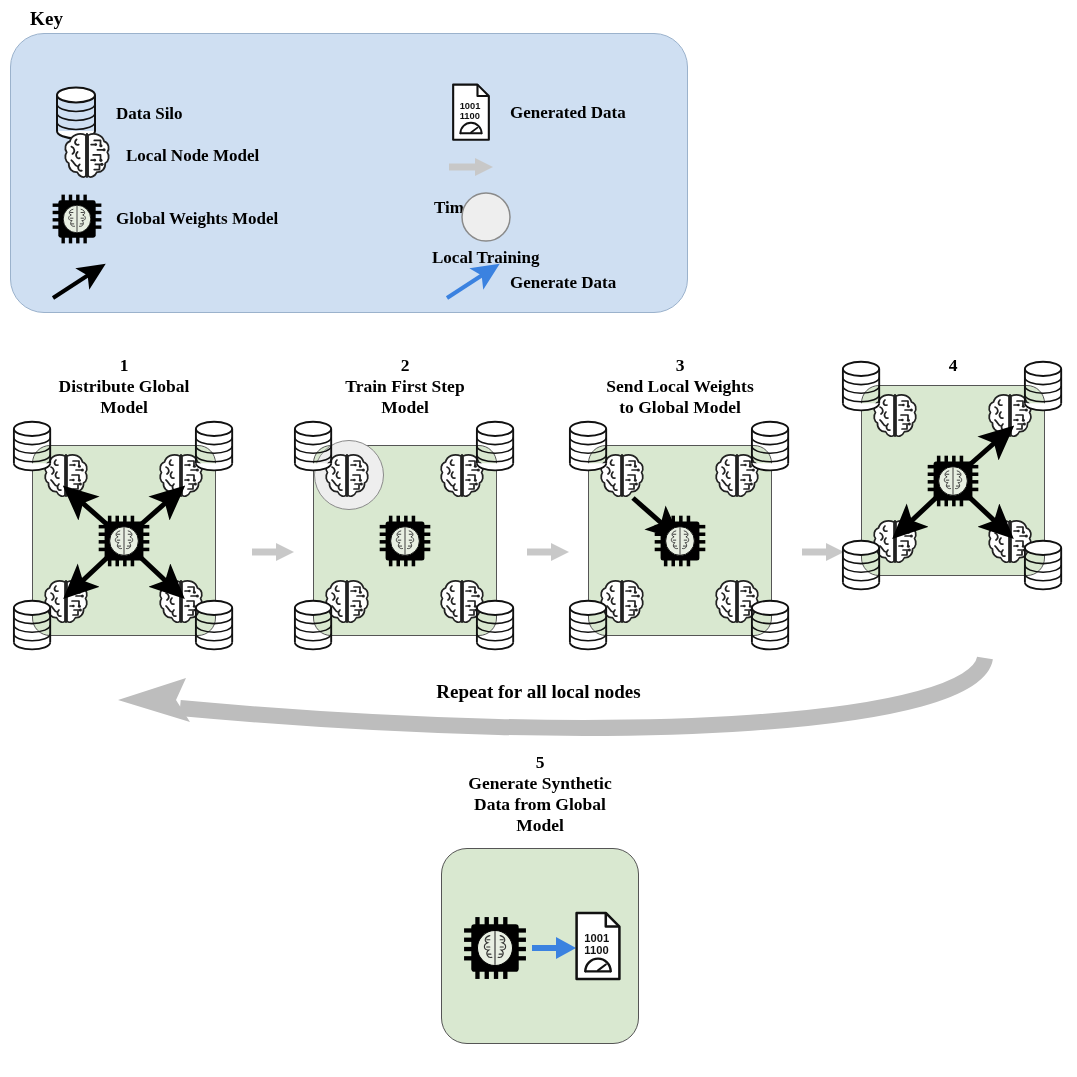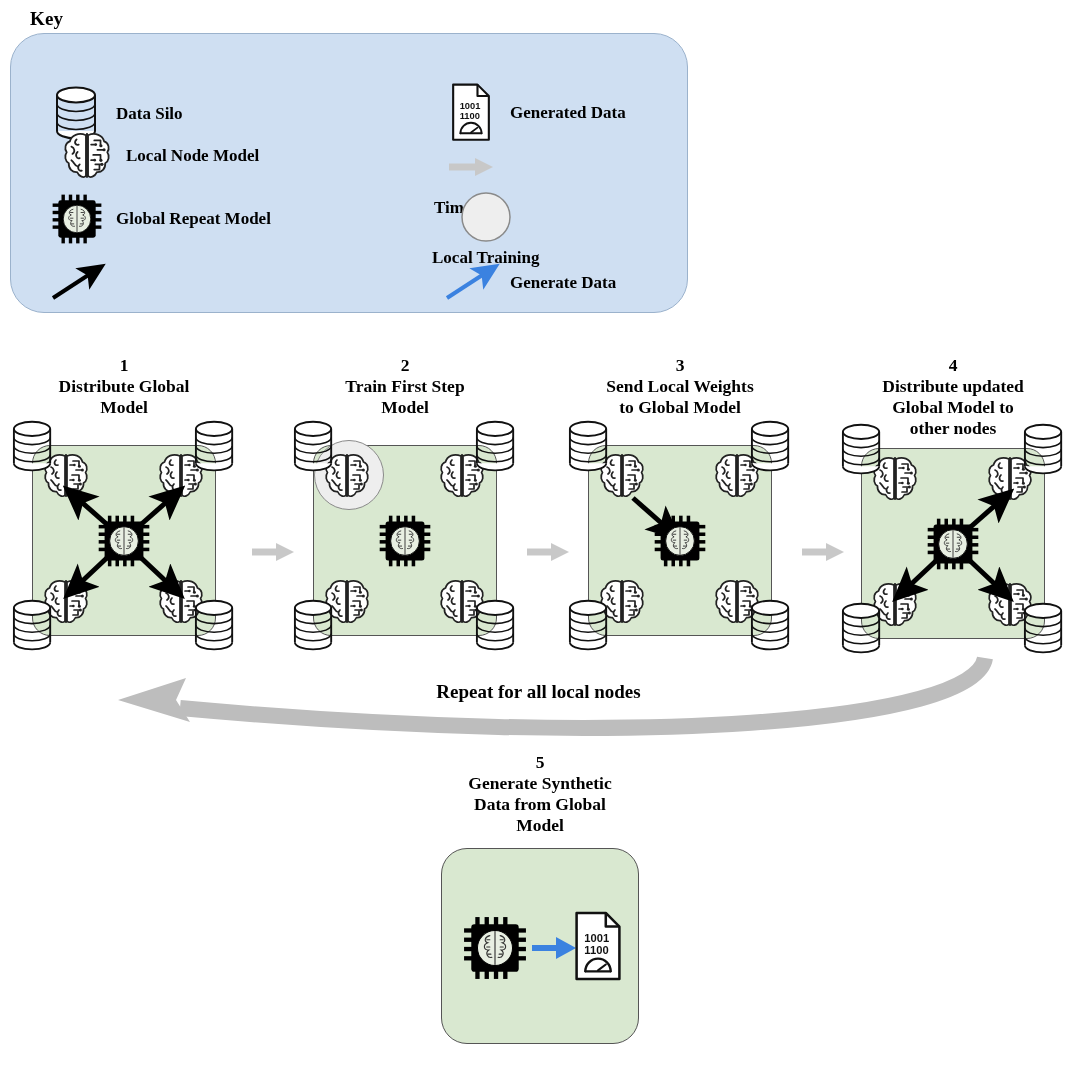--- a/index.html
+++ b/index.html
@@ -291,21 +291,21 @@
   </span>
   <span class="key-label">Local Node Model</span>
 </div>
 
 <div class="key-item kc1 kr3" style="left:38px; top:188px;">
   <span class="key-icon-slot">
     <svg width="52" height="52" viewBox="0 0 64 64">
         <use href="#def-chip"></use>
       </svg>
   </span>
-  <span class="key-label">Global Repeat Model</span>
+  <span class="key-label">Global Weights Model</span>
 </div>
 
 <div class="key-item kc1 kr4" style="left:38px; top:252px;">
   <span class="key-icon-slot">
     <svg width="60" height="42" viewBox="0 0 60 42">
       <path d="M6 36 L46 10" stroke="#000" stroke-width="4" fill="none" marker-end="url(#mk-black)"></path>
     </svg>
   </span>
 </div>
 
@@ -509,23 +509,20 @@
 
 <div class="time-arrow" style="left:802px; top:539px;">
   <svg width="46" height="26" viewBox="0 0 46 26">
     <path d="M0 13 H26" stroke="#c8c8c8" stroke-width="7" fill="none"></path>
     <path d="M24 4 L42 13 L24 22 Z" fill="#c8c8c8"></path>
   </svg>
 </div>
 
 <div class="step" style="left:829px; top:355px;">
   <div class="step-num">4</div>
-  <div class="step-caption">Distribute updated
-Global Model to
-other nodes</div>
   <div class="panel" style="margin-top:-8px;">
     <div class="panel-bg"></div>
     <div class="brain-node tl">
       <svg width="46" height="52" viewBox="0 0 46 50">
           <use href="#def-brain"></use>
         </svg></div>
     <div class="brain-node tr">
       <svg width="46" height="52" viewBox="0 0 46 50">
           <use href="#def-brain"></use>
         </svg></div>

